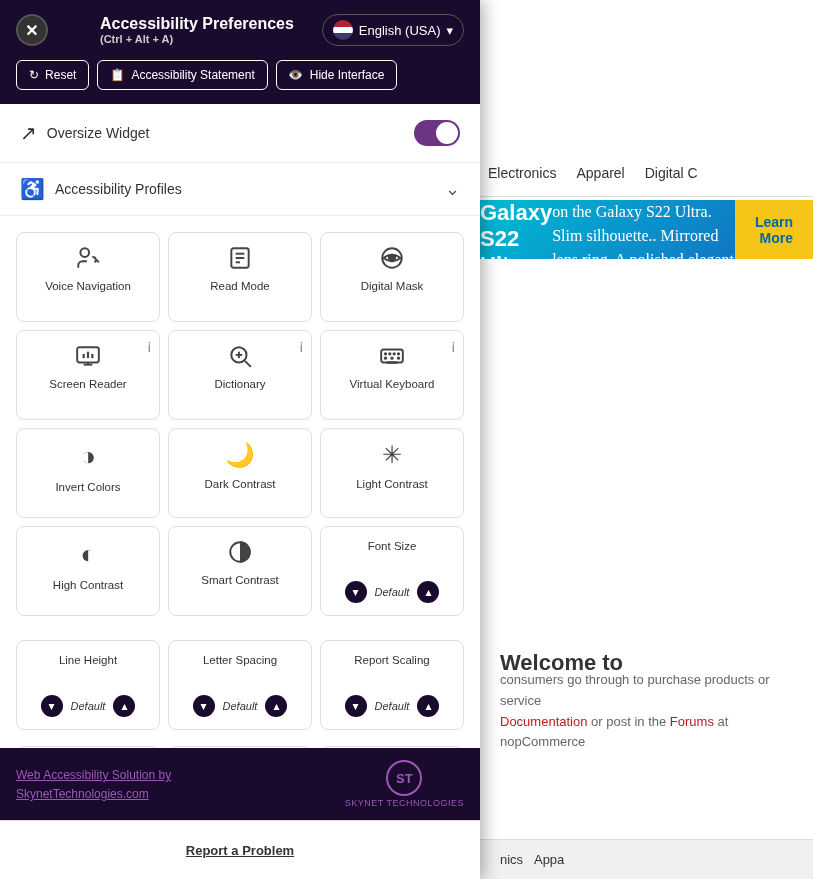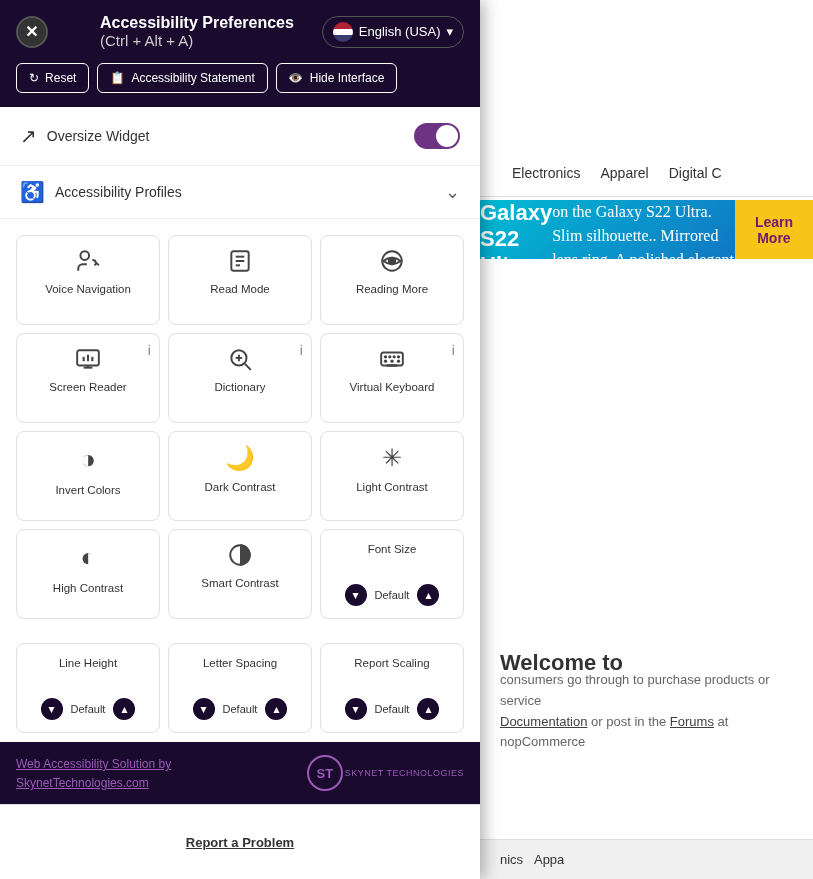--- a/index.html
+++ b/index.html
@@ -22,21 +22,21 @@
       z-index: 0;
     }
 
     .bg-nav {
       position: absolute;
       top: 150px;
       left: 480px;
       right: 0;
       display: flex;
       gap: 20px;
-      padding: 15px 32px;
+      padding: 15px 8px;
       border-bottom: 1px solid #ddd;
       font-size: 14px;
       color: #333;
     }
 
     .bg-nav span { cursor: pointer; }
 
     .bg-banner {
       position: absolute;
       top: 200px;
@@ -57,28 +57,29 @@
 
     .bg-banner p {
       font-size: 16px;
       margin-bottom: 12px;
       line-height: 1.5;
       font-family: Liberation Serif, serif;
     }
 
     .bg-learn-more {
       background: #f5c518;
-      color: #701a75;
+      color: #0369a1;
       font-weight: bold;
       border: none;
       padding: 10px 20px;
       cursor: pointer;
       font-size: 14px;
       display: inline-block;
       width: fit-content;
+      text-align: right;
     }
 
     .bg-welcome {
       position: absolute;
       top: 630px;
       left: 480px;
       font-size: 22px;
       font-weight: bold;
       color: #333;
       padding: 20px;
@@ -88,21 +89,21 @@
       position: absolute;
       top: 670px;
       left: 480px;
       right: 0;
       font-size: 13px;
       color: #666;
       padding: 0 20px;
       line-height: 1.6;
     }
 
-    .bg-text a { color: #404040; text-decoration: underline; }
+    .bg-text a { color: #b91c1c; }
 
     .bg-bottom-nav {
       position: absolute;
       bottom: 0;
       left: 480px;
       right: 0;
       height: 40px;
       background: #f0f0f0;
       display: flex;
       align-items: center;
@@ -161,22 +162,23 @@
       color: #fff;
       margin-left: 42px;
     }
 
     .panel-title {
       font-size: 16px;
       font-weight: bold;
     }
 
     .panel-subtitle {
-      font-size: 15px;
+      font-size: 11px;
       color: #ccc;
+      font-weight: bold;
     }
 
     .lang-btn {
       display: flex;
       align-items: center;
       gap: 6px;
       background: transparent;
       border: 1px solid #555;
       border-radius: 20px;
       padding: 5px 10px;
@@ -348,20 +350,21 @@
       font-size: 12px;
       display: flex;
       align-items: center;
       justify-content: center;
     }
 
     .ctrl-label {
       font-size: 11px;
       color: #333;
       padding: 0 4px;
+      font-style: italic;
     }
 
     
     .bottom-icons-row {
       display: grid;
       grid-template-columns: repeat(3, 1fr);
       gap: 8px;
       padding: 0 16px 16px;
     }
 
@@ -393,21 +396,21 @@
 
     .footer-left a {
       color: #9b59b6;
       font-size: 12px;
       text-decoration: underline;
       line-height: 1.5;
     }
 
     .footer-logo {
       display: flex;
-      flex-direction: row;
+      flex-direction: column;
       align-items: center;
       gap: 2px;
     }
 
     .skynet-circle {
       width: 36px;
       height: 36px;
       border-radius: 50%;
       border: 2px solid #9b59b6;
       display: flex;
@@ -422,21 +425,21 @@
       font-size: 9px;
       color: #9b59b6;
       text-align: center;
       letter-spacing: 0.5px;
     }
 
     
     .report-bar {
       background: #fff;
       border-top: 1px solid #ddd;
-      padding: 28px;
+      padding: 20px;
       text-align: center;
       flex-shrink: 0;
     }
 
     .report-bar a {
       color: #333;
       font-size: 13px;
       text-decoration: underline;
       font-weight: bold;
     }
@@ -561,21 +564,21 @@
 
       <div class="tool-card">
         <div class="tool-icon">
           <svg class="icon-svg" viewBox="0 0 24 24" fill="none" stroke="#444" stroke-width="1.8">
             <circle cx="12" cy="12" r="9"></circle>
             <path d="M4 12 Q12 6 20 12"></path>
             <path d="M4 12 Q12 18 20 12"></path>
             <circle cx="12" cy="12" r="3" fill="#444"></circle>
           </svg>
         </div>
-        <span class="tool-label">Reading More</span>
+        <span class="tool-label">Digital Mask</span>
       </div>
 
       <div class="tool-card">
         <span class="tool-info">ℹ</span>
         <div class="tool-icon">
           <svg class="icon-svg" viewBox="0 0 24 24" fill="none" stroke="#444" stroke-width="1.8">
             <rect x="2" y="4" width="20" height="14" rx="2"></rect>
             <path d="M8 20h8"></path>
             <path d="M12 18v2"></path>
             <path d="M7 10h2v4H7z" fill="#444" stroke="none"></path>

